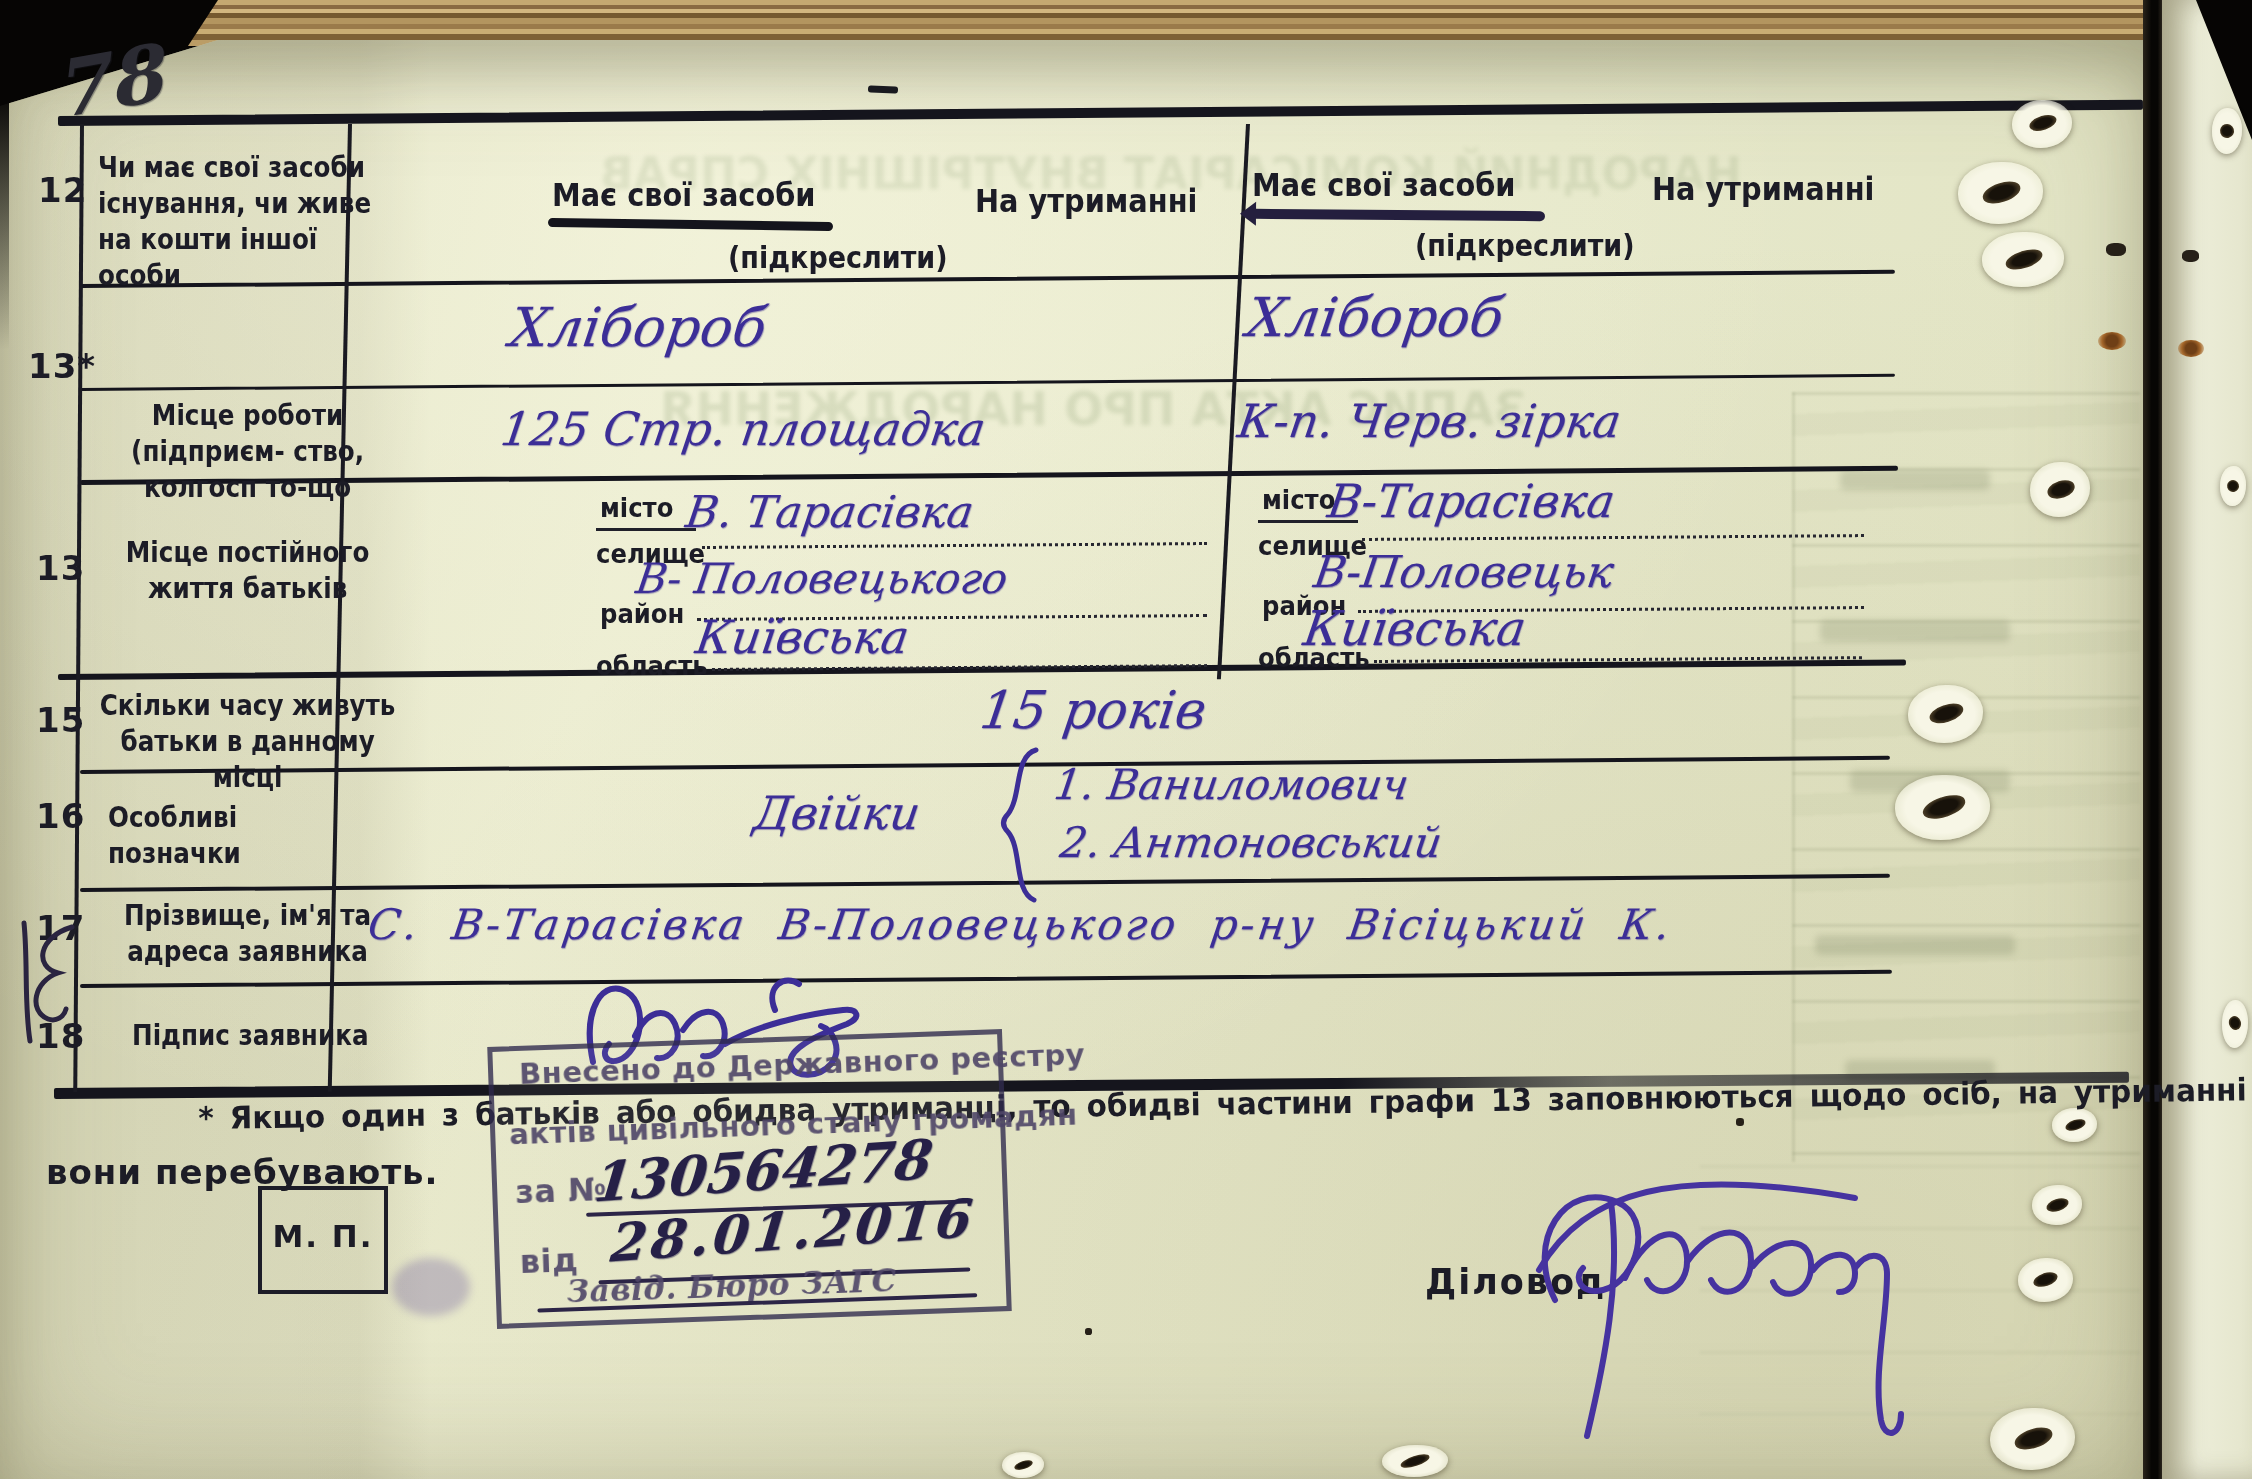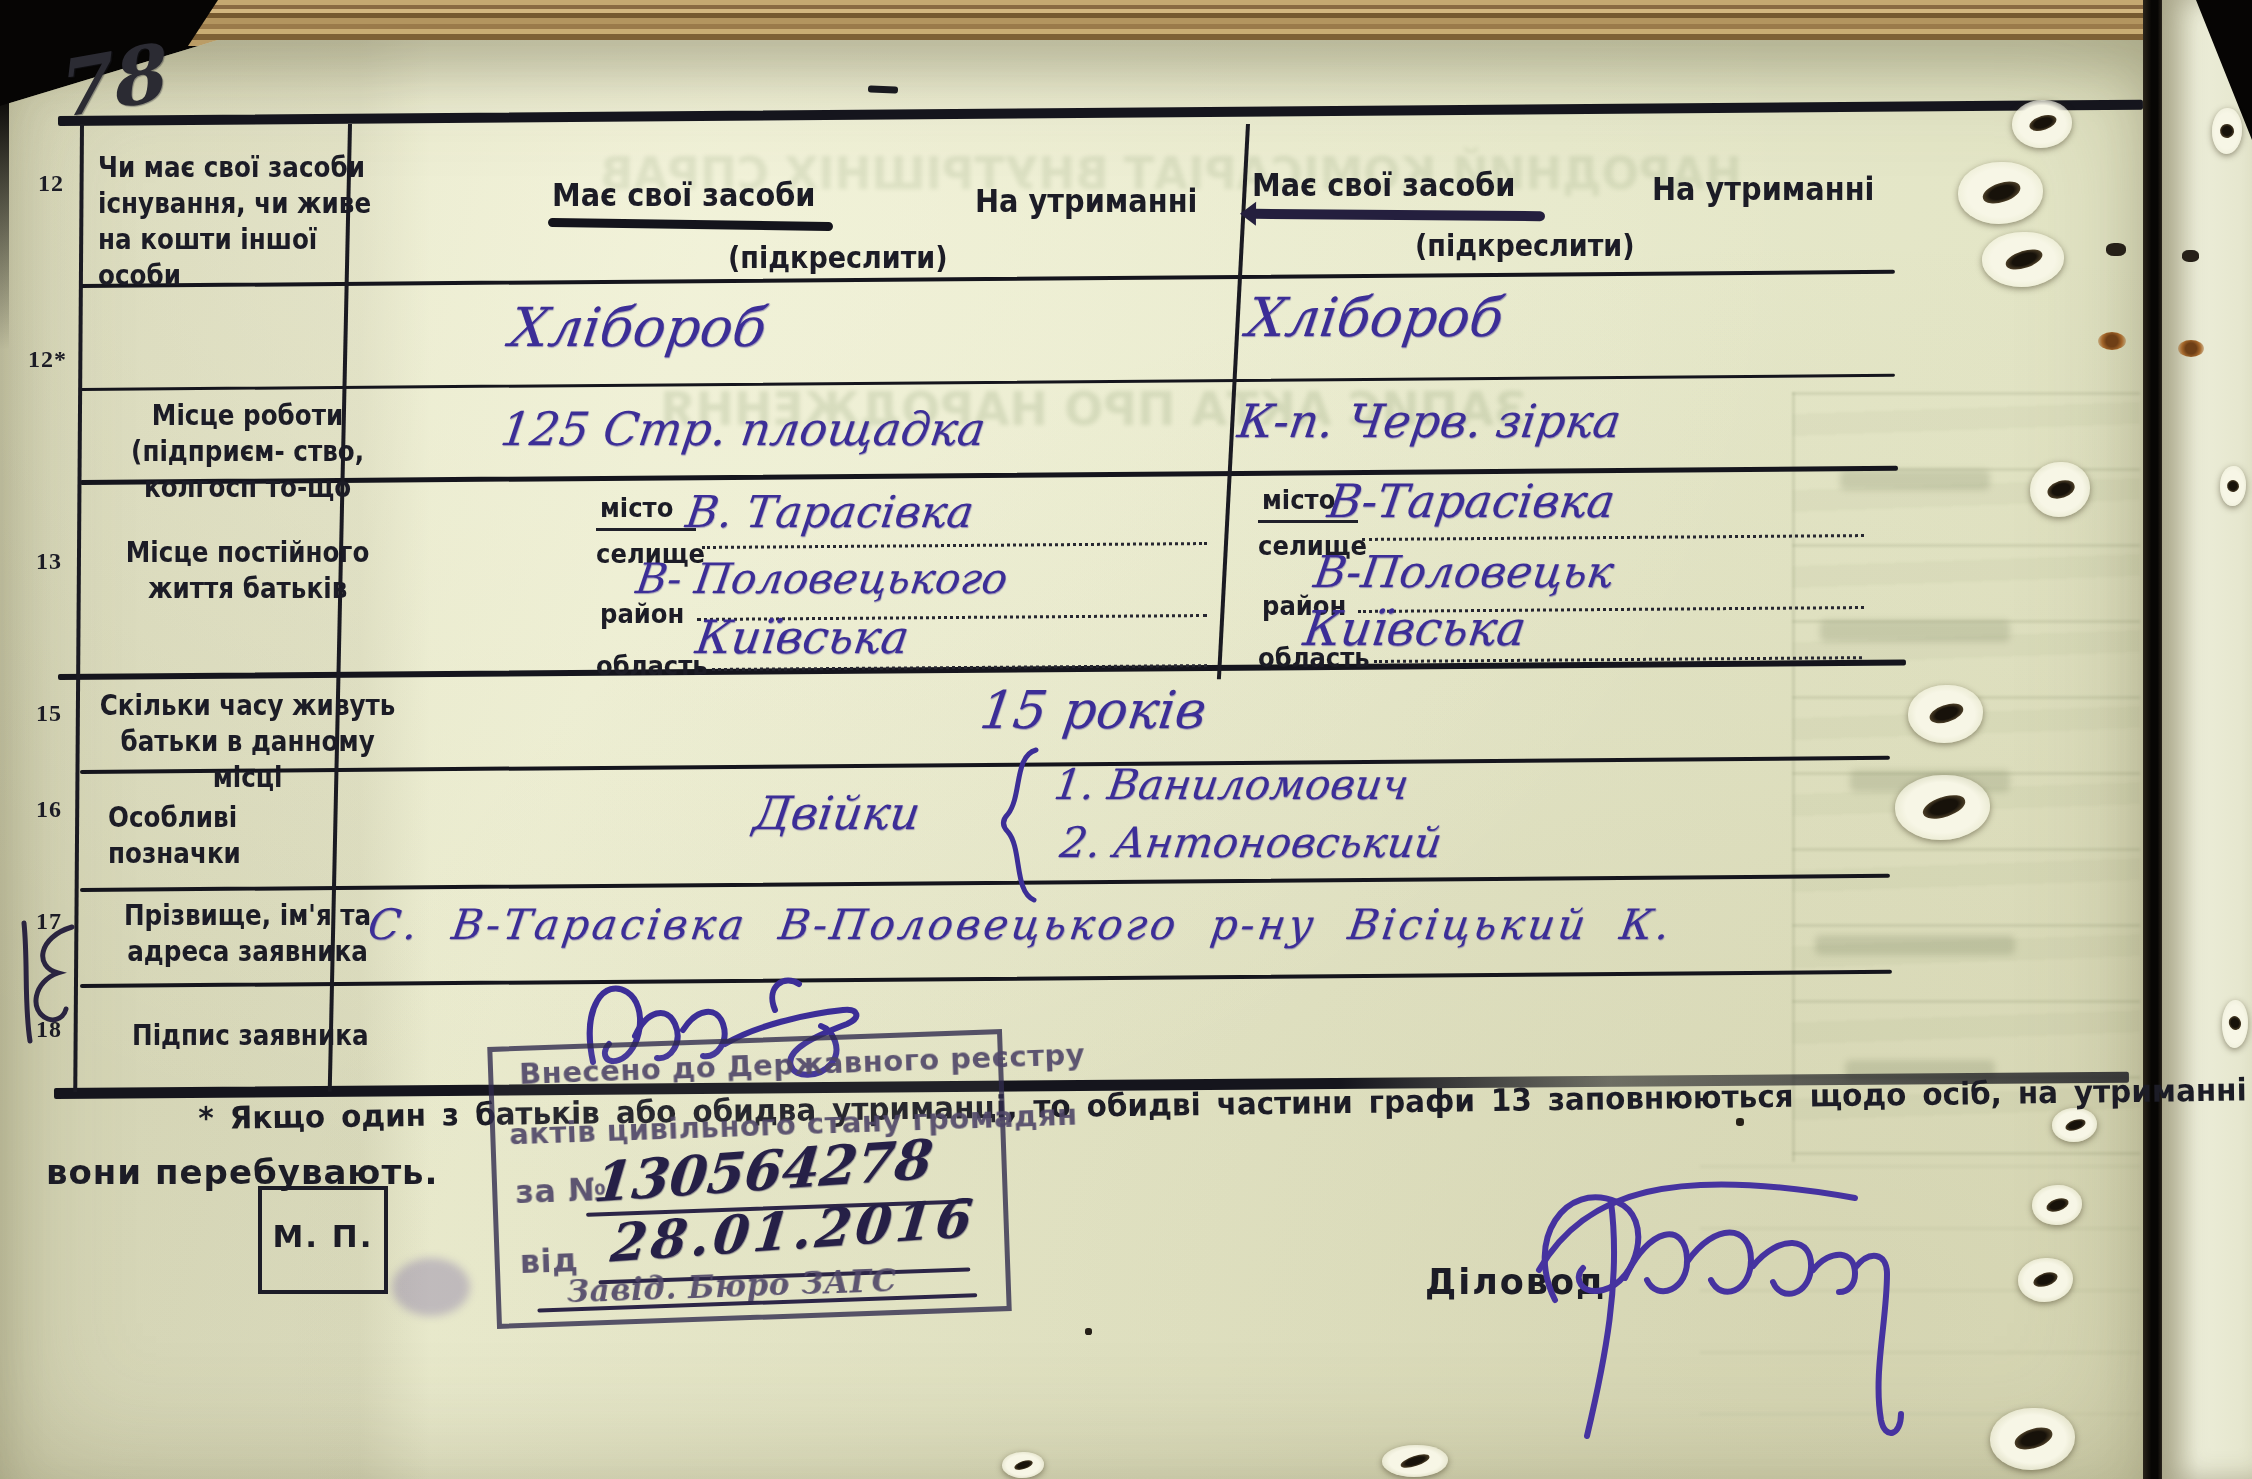--- a/index.html
+++ b/index.html
@@ -20,21 +20,21 @@
     clip-path:polygon(30px 0,100% 0,100% 100%,0 100%);}
   #page-gap{left:2143px;top:0;width:21px;height:1479px;background:linear-gradient(90deg,#2a241a,#070604 40%,#070604 70%,#3a3226);}
   #next-page{left:2162px;top:0;width:90px;height:1479px;
     background:linear-gradient(90deg,#d8d9bd,#ecedd8 40%,#e4e5cc);box-shadow:inset 18px 0 26px rgba(80,70,40,.35);}
   #corner-tr{left:2196px;top:0;width:56px;height:140px;background:#060504;clip-path:polygon(100% 0,100% 100%,0 0);}
   #left-sliver{left:0;top:90px;width:9px;height:260px;background:linear-gradient(180deg,#060504,rgba(6,5,4,0));}
   
   .print{color:#1c1c26;font-weight:700;}
   .cond{display:inline-block;transform:scaleX(.85);transform-origin:0 0;}
   .cond9{display:inline-block;transform:scaleX(.9);transform-origin:0 0;white-space:nowrap;}
-  .num{font-size:24px;letter-spacing:1px;font-family:Liberation Serif, serif;}
+  .num{font-size:34px;letter-spacing:1px;}
   .lbl{font-size:29px;line-height:1.24;width:300px;}
   .ctr{text-align:center;}
   
   .rule{background:#15151d;transform:rotate(-.45deg);transform-origin:left center;border-radius:2px;}
   .rule.fade{background:linear-gradient(90deg,#15151d 0 62%,rgba(21,21,29,.55) 75%,rgba(21,21,29,.8) 100%);}
   .vline{background:#1a1a22;width:4px;}
   .dotted{height:0;border-bottom:3px dotted #262630;transform:rotate(-.45deg);transform-origin:left center;}
   .thinline{height:3px;background:#20202a;}
   
   .hw{font-family:"DejaVu Serif","Liberation Serif",serif;font-style:italic;color:#3c2e97;
@@ -115,21 +115,21 @@
   <div class="abs print lbl" style="left:98px;top:150px;"><span class="cond" style="width:352px;">Чи має свої засоби існування, чи живе на кошти іншої особи</span></div>
   <div class="abs print" style="left:552px;top:176px;font-size:32px;"><span class="cond9">Має свої засоби</span></div>
   <div class="abs inkline" style="left:548px;top:220px;width:285px;height:9px;transform:rotate(.8deg);background:#14141c;"></div>
   <div class="abs print" style="left:975px;top:182px;font-size:32px;"><span class="cond9">На утриманні</span></div>
   <div class="abs print" style="left:728px;top:240px;font-size:30px;"><span class="cond9">(підкреслити)</span></div>
   <div class="abs print" style="left:1252px;top:166px;font-size:32px;"><span class="cond9">Має свої засоби</span></div>
   <div class="abs inkline arrowline" style="left:1250px;top:210px;width:295px;height:10px;transform:rotate(.5deg);"></div>
   <div class="abs print" style="left:1652px;top:170px;font-size:32px;"><span class="cond9">На утриманні</span></div>
   <div class="abs print" style="left:1415px;top:228px;font-size:30px;"><span class="cond9">(підкреслити)</span></div>
 
-  <div class="abs print num" style="left:28px;top:346px;">12*</div>
+  <div class="abs print num" style="left:28px;top:346px;">13*</div>
   <div class="abs print lbl ctr" style="left:98px;top:398px;"><span class="cond" style="width:352px;">Місце роботи (підприєм- ство, колгосп то-що</span></div>
   <div class="abs hw" style="left:515px;top:296px;font-size:54px;">Хлібороб</div>
   <div class="abs hw" style="left:1252px;top:286px;font-size:54px;">Хлібороб</div>
   <div class="abs hw" style="left:505px;top:402px;font-size:46px;">125 Стр. площадка</div>
   <div class="abs hw" style="left:1242px;top:394px;font-size:46px;">К-п. Черв. зірка</div>
 
   <div class="abs print num" style="left:36px;top:548px;">13</div>
   <div class="abs print lbl ctr" style="left:98px;top:535px;"><span class="cond" style="width:352px;">Місце постійного життя батьків</span></div>
 
   <div class="abs print" style="left:600px;top:492px;font-size:27px;"><span class="cond9">місто</span></div>

